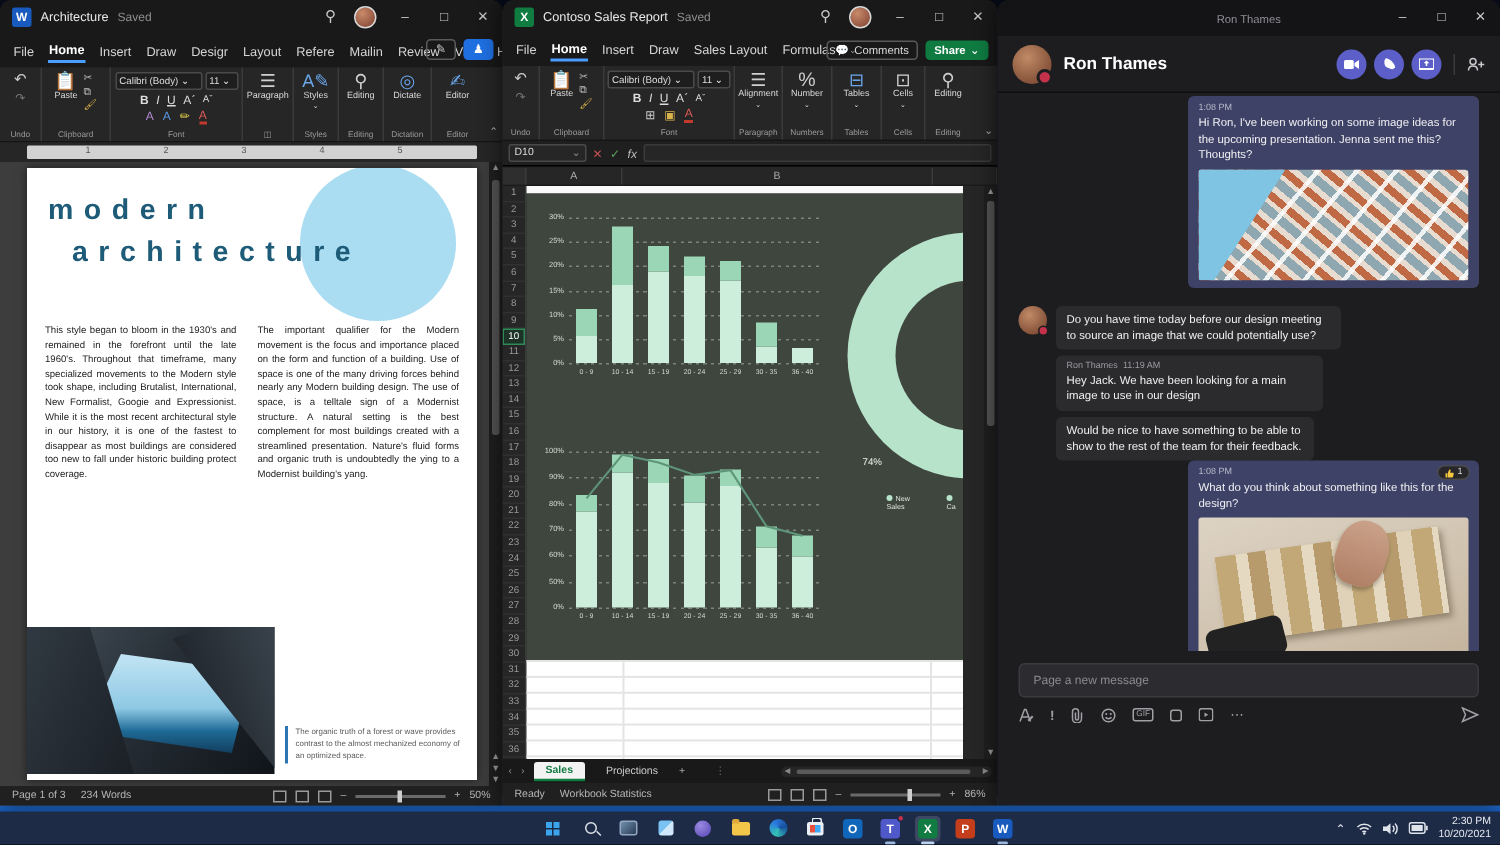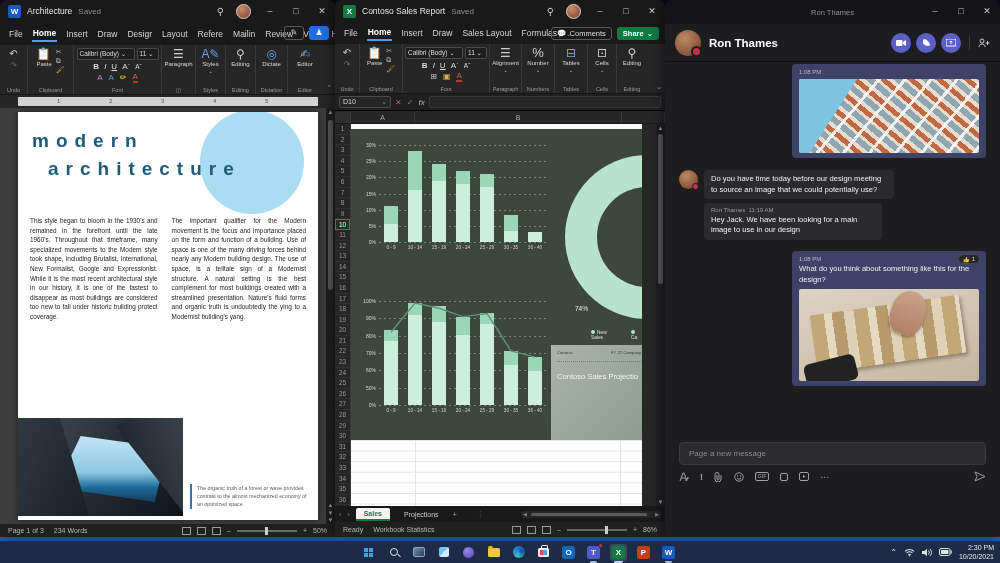--- a/index.html
+++ b/index.html
@@ -490,28 +490,20 @@
   <div id="excel-chart">
     <div id="chart1"></div>
     <div class="donut"></div>
     <div class="donut-hole"></div>
     <div class="donut-label">74%</div>
     <div class="legend">
       <span><span class="dot"></span><span>New Sales</span></span>
       <span><span class="dot"></span><span>Ca</span></span>
     </div>
     <div id="chart2"></div>
-    <div class="slide-card">
-      <div class="row1">
-          <span>Contoso</span>
-          <span>FY 22 Company Ove</span>
-        </div>
-      <div class="dots"></div>
-      <div class="title">Contoso Sales Projectio</div>
-    </div>
   <div class="grid-dot" style="left: 28px; top: 16px; width: 168px;"></div>
       <div class="ytick" style="left: 5px; top: 13px;">30%</div>
       <div class="grid-dot" style="left: 28px; top: 32.1667px; width: 168px;"></div>
       <div class="ytick" style="left: 5px; top: 29.1667px;">25%</div>
       <div class="grid-dot" style="left: 28px; top: 48.3333px; width: 168px;"></div>
       <div class="ytick" style="left: 5px; top: 45.3333px;">20%</div>
       <div class="grid-dot" style="left: 28px; top: 64.5px; width: 168px;"></div>
       <div class="ytick" style="left: 5px; top: 61.5px;">15%</div>
       <div class="grid-dot" style="left: 28px; top: 80.6667px; width: 168px;"></div>
       <div class="ytick" style="left: 5px; top: 77.6667px;">10%</div>
@@ -651,39 +643,43 @@
           <circle cx="4" cy="3" r="2" fill="none" stroke="#c9c9ce" stroke-width="1"></circle>
           <path d="M1 9c0-2 1.4-3 3-3s3 1 3 3" fill="none" stroke="#c9c9ce" stroke-width="1"></path>
           <path d="M9.5 3v4 M7.5 5h4" stroke="#c9c9ce" stroke-width="1"></path>
         </svg>
     </div>
   </div>
 
   <div id="teams-chat">
     <div class="msg-sent">
       <div class="msg-time">1:08 PM</div>
+      <div class="msg-text">Hi Ron, I've been working on some image ideas for the upcoming presentation. Jenna sent me this? Thoughts?</div>
       <div class="msg-img img-building">
           <div class="sky"></div>
         </div>
     </div>
 
     <div class="msg-recv-row">
       <div class="t-avatar small"></div>
       <div class="recv-col">
         <div class="bubble-recv" style="width:190px">
           <div class="msg-text">Do you have time today before our design meeting to source an image that we could potentially use?</div>
         </div>
         <div class="bubble-recv" style="width:178px">
           <div class="recv-head"><span>Ron Thames</span>&nbsp;&nbsp;<span>11:19 AM</span></div>
           <div class="msg-text">Hey Jack. We have been looking for a main image to use in our design</div>
         </div>
-      </div>
-    </div>
-
-    <div class="msg-sent" style="margin-top:11px">
+        <div class="bubble-recv" style="width:172px">
+          <div class="msg-text">Would be nice to have something to be able to show to the rest of the team for their feedback.</div>
+        </div>
+      </div>
+    </div>
+
+    <div class="msg-sent" style="">
       <div class="reaction">
         <svg width="7" height="7" viewBox="0 0 10 10">
             <path d="M1 5h1.8v4H1z M3.3 9h3.6c.8 0 1.2-.4 1.3-1l.6-2.4c.1-.6-.3-1.1-1-1.1H5.4l.4-1.8C6 2 5.6 1.4 5 1.4c-.3 0-.5.1-.6.4L3.3 4.4z" fill="#f5c842"></path>
           </svg>
         <span>1</span>
       </div>
       <div class="msg-time">1:08 PM</div>
       <div class="msg-text">What do you think about something like this for the design?</div>
       <div class="msg-img img-model">
         <div class="blocks"></div>

